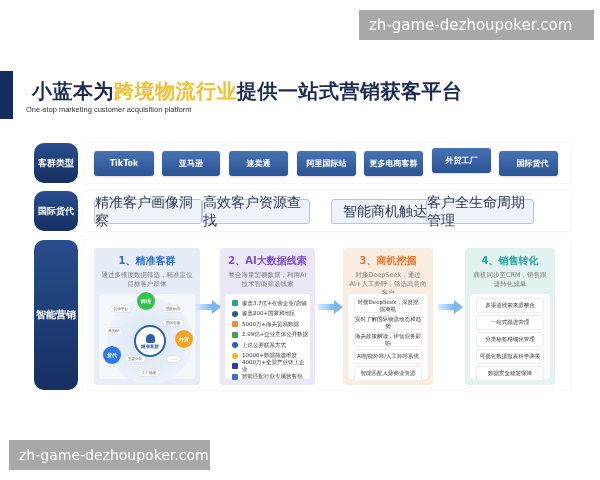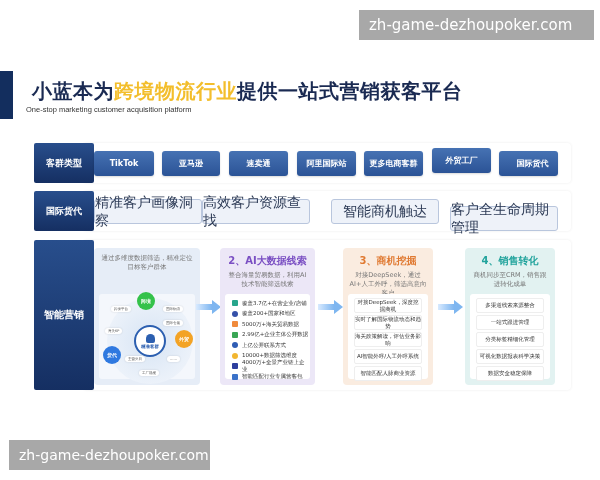--- a/index.html
+++ b/index.html
@@ -14,21 +14,21 @@
   .wm-top { left: 359px; top: 10px; width: 235px; }
   .wm-bottom { left: 9px; top: 440px; width: 201px; font-size: 14px; }
 
   .title-bar { position: absolute; left: 0; top: 71px; width: 13px; height: 48px; background: #132e5e; }
   .title { position: absolute; left: 32px; top: 78px; font-size: 20px; font-weight: bold; color: #1a2a52; letter-spacing: 0.5px; white-space: nowrap; }
   .title .hl { color: #f3be2c; }
   .subtitle { position: absolute; left: 26px; top: 105px; font-size: 7.5px; color: #333; font-family: "Liberation Sans", sans-serif; white-space: nowrap; }
 
   .row-card { position: absolute; left: 83px; width: 488px; background: #fff; border-radius: 4px; box-shadow: 0 0 3px rgba(0,0,0,0.08); }
   .row-label {
-    position: absolute; left: 34px; width: 60px; border-radius: 2px;
+    position: absolute; left: 34px; width: 44px; border-radius: 10px;
     background: linear-gradient(180deg, #284e8c 0%, #152f62 100%);
     color: #fff; font-size: 9px; font-weight: bold; display: flex; align-items: center; justify-content: center;
   }
   .chip-dark {
     position: absolute; height: 25px; border-radius: 3px;
     background: linear-gradient(180deg, #4672b3 0%, #2b5396 100%);
     color: #fff; font-size: 8px; display: flex; align-items: center; justify-content: center;
     box-shadow: 0 1px 2px rgba(0,0,0,0.15);
     font-weight: bold;
   }
@@ -90,26 +90,27 @@
 <div class="chip-dark" style="left:297px;top:151px;width:59px;">阿里国际站</div>
 <div class="chip-dark" style="left:364px;top:151px;width:59px;">更多电商客群</div>
 <div class="chip-dark" style="left:432px;top:148px;width:59px;">外贸工厂</div>
 <div class="chip-dark" style="left:499px;top:151px;width:59px;padding-left:8px;">国际货代</div>
 
 <div class="row-card" style="top:191px;height:40px;"></div>
 <div class="row-label" style="top:191px;height:40px;">国际货代</div>
 <div class="chip-light" style="left:94px;top:199px;width:108px;">精准客户画像洞察</div>
 <div class="chip-light" style="left:202px;top:199px;width:108px;">高效客户资源查找</div>
 <div class="chip-light" style="left:331px;top:199px;width:108px;">智能商机触达</div>
-<div class="chip-light" style="left:450px;top:199px;width:108px;margin-top:7px;">客户全生命周期管理</div>
+<div class="chip-light" style="left:426px;top:199px;width:108px;">客户全生命周期管理</div>
 
 <div class="row-card" style="top:240px;height:150px;"></div>
 <div class="row-label" style="top:240px;height:150px;font-size:10px;">智能营销</div>
 
 <div class="panel p1">
+  <h3>1、精准客群</h3>
   <div class="desc">通过多维度数据筛选，精准定位目标客户群体</div>
   <div class="inner">
     <div class="orbit">
       <div class="center">
         <div class="person"></div>
         <span>精准客群</span>
       </div>
     </div>
     <div class="bubble" style="left:38px;top:-2px;width:18px;height:18px;background:#34c24a;">跨境</div>
     <div class="bubble" style="left:76px;top:36px;width:18px;height:18px;background:#f3a325;">外贸</div>

